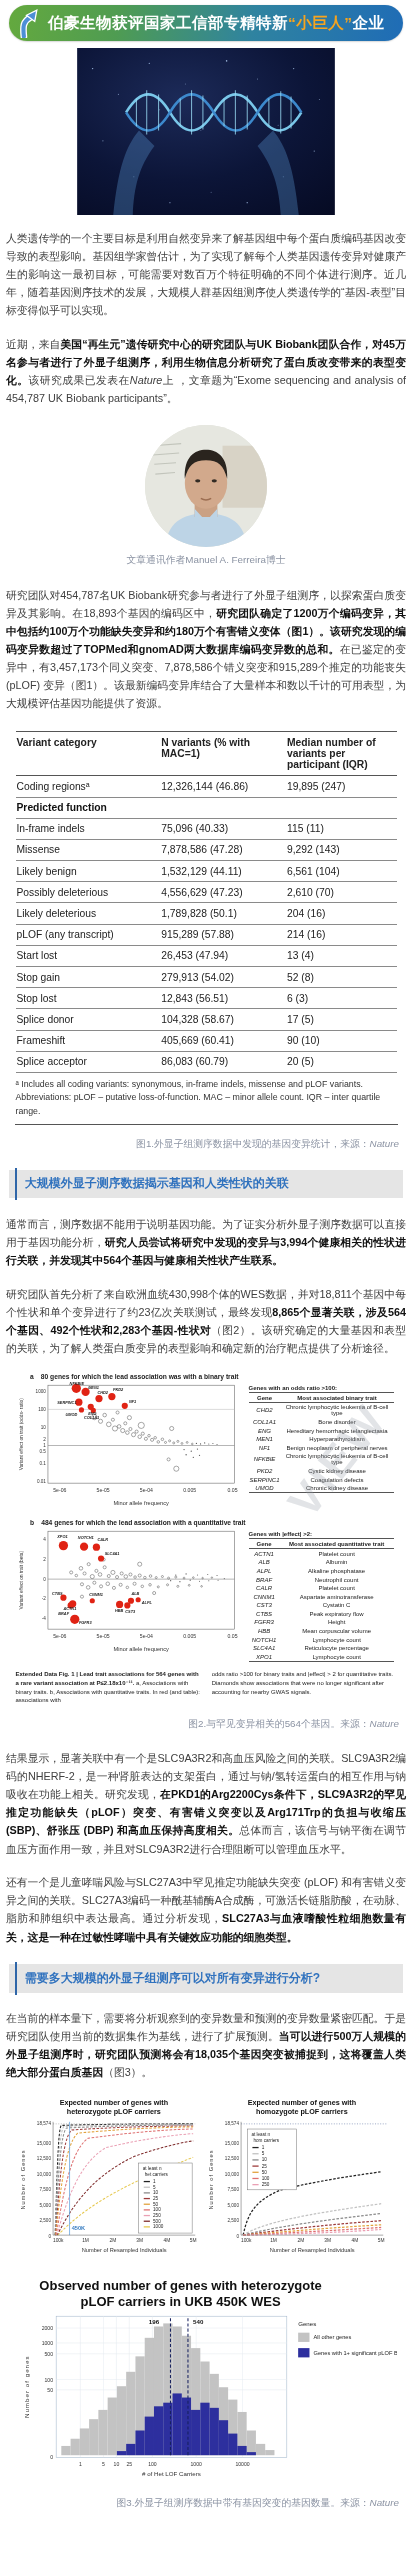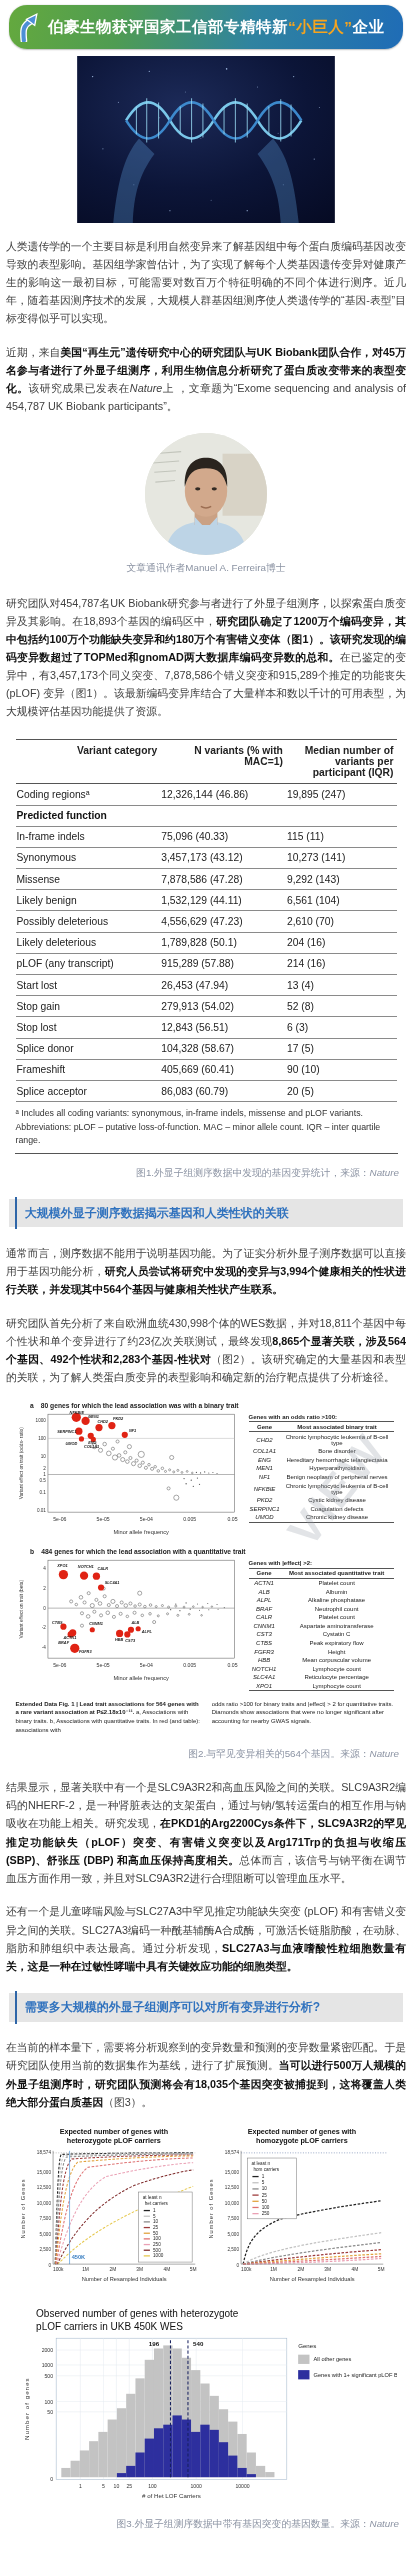--- a/index.html
+++ b/index.html
@@ -1,51 +1,51 @@
 <!DOCTYPE html>
 <html style="font-size:8.2px"><head>
 <meta charset="utf-8">
 <style>
   html,body{margin:0;padding:0;background:#fff;}
   body{width:412px;font-family:"Liberation Sans","DejaVu Sans",sans-serif;color:#3f3f3f;}
   .para{margin:0 6px;font-size:10.8px;line-height:1.68;text-align:justify;color:#404040;}
   .para b{color:#111;}
   .para i{font-style:italic;}
-  .banner{margin:5.2px 9.3px 0;height:44px;border-radius:18px;display:flex;align-items:center;
+  .banner{margin:5.2px 9.3px 0;height:36px;border-radius:18px;display:flex;align-items:center;
     background:linear-gradient(100deg,#64a93e 0%,#4f9c52 28%,#2f83a0 62%,#1f6cb6 100%);box-shadow:0 0.5px 1.5px rgba(0,0,0,.25);}
   .banner-title{flex:1;text-align:center;font-size:15.5px;font-weight:bold;color:#fff;letter-spacing:0.5px;padding-right:15.5px;}
   .banner-title .hl{color:#f6a41e;}
   .arrow-wrap{width:36px;display:flex;justify-content:center;}
   .dna{display:block;width:258px;height:167px;margin:7.2px auto 0;}
   .portrait{width:122px;height:122px;border-radius:50%;overflow:hidden;margin:17.5px auto 0;background:#e3e4dc;}
   .caption{margin:7.2px 13px 0;text-align:center;font-size:9.8px;color:#8b93a3;}
   .fig-caption{margin:13.4px 13px 0;text-align:right;font-size:9.8px;color:#8b93a3;}
   table.vtab{width:381px;margin:18.5px auto 0;border-collapse:collapse;font-size:10.3px;color:#222;}
-  table.vtab th{font-weight:bold;text-align:right;vertical-align:top;padding:5.2px 3.1px 5.2px 1px;border-top:1px solid #555;border-bottom:0.8px solid #555;}
+  table.vtab th{font-weight:bold;text-align:left;vertical-align:top;padding:5.2px 3.1px 5.2px 1px;border-top:1px solid #555;border-bottom:0.8px solid #555;}
   table.vtab td{padding:4.6px 3.1px 4.6px 1px;border-bottom:0.5px solid #8a8a8a;vertical-align:top;}
   table.vtab td.sect{font-weight:bold;color:#111;}
   .tab-foot{width:381px;margin:0 auto;font-size:8.8px;color:#333;line-height:1.5;padding:5.2px 1px 6.2px;border-bottom:1px solid #555;}
   .sec-head{position:relative;margin:18.5px 9.3px 0;background:#e5e5e5;padding:5.7px 10.3px 5.7px 15.5px;}
   .sec-head:before{content:"";position:absolute;left:6.2px;top:-2.1px;bottom:-2.1px;width:1.5px;background:#2f66a8;}
   .sec-head span{font-size:12px;font-weight:bold;color:#3072be;}
   .figure{margin:15.5px 15.5px 0;position:relative;}
   .panel{display:flex;align-items:flex-start;}
   .panel-title{font-size:6.7px;font-weight:bold;color:#222;margin:5.2px 0 1px 14.4px;}
   .panel-title .plab{margin-right:7.2px;}
   .gtab{width:145px;font-size:6px;color:#222;border-collapse:collapse;margin-top:3.1px;}
   .gtab caption{caption-side:top;text-align:left;font-weight:bold;font-size:6px;border-bottom:1px solid #555;padding:1px 0 1.5px;}
   .gtab th{border-bottom:0.8px solid #555;font-weight:bold;padding:1.5px 1px;}
   .gtab td{padding:1.3px 1px;text-align:center;}
   .gtab td.gene{font-style:italic;}
   .gtab tr.last td{border-bottom:1px solid #555;}
   .extcap{display:flex;gap:11.3px;margin-top:8.2px;}
   .extcap div{flex:1;font-size:6px;line-height:1.45;color:#1c1c1c;}
   .watermark{position:absolute;right:-5.2px;top:62px;font-size:45px;color:rgba(150,158,170,.28);transform:rotate(-52deg);font-weight:bold;letter-spacing:3.1px;pointer-events:none;}
   .fig3-row{display:flex;margin-top:13.4px;}
-  .chart-title{text-align:left;font-size:10px;font-weight:normal;color:#111;line-height:1.3;}
+  .chart-title{text-align:center;font-size:13px;font-weight:bold;color:#111;line-height:1.3;}
   svg text{font-family:"Liberation Sans","DejaVu Sans",sans-serif;}
 </style>
 </head>
 <body>
 
 <div class="banner">
   <div class="arrow-wrap">
     <svg width="23" height="30" viewBox="0 0 44 58">
       <path d="M15,55 C13,36 13,26 28,18" fill="none" stroke="#ffffff" stroke-width="13" stroke-linecap="round"></path>
       <path d="M15,55 C13,36 13,26 28,18" fill="none" stroke="#4d8fd6" stroke-width="8" stroke-linecap="round"></path>
@@ -150,25 +150,20 @@
       </tr>
   <tr>
         <td class="sect" colspan="3">Predicted function</td>
       </tr>
   <tr>
         <td>In-frame indels</td>
         <td>75,096 (40.33)</td>
         <td>115 (11)</td>
       </tr>
   <tr>
-        <td>Synonymous</td>
-        <td>3,457,173 (43.12)</td>
-        <td>10,273 (141)</td>
-      </tr>
-  <tr>
         <td>Missense</td>
         <td>7,878,586 (47.28)</td>
         <td>9,292 (143)</td>
       </tr>
   <tr>
         <td>Likely benign</td>
         <td>1,532,129 (44.11)</td>
         <td>6,561 (104)</td>
       </tr>
   <tr>

